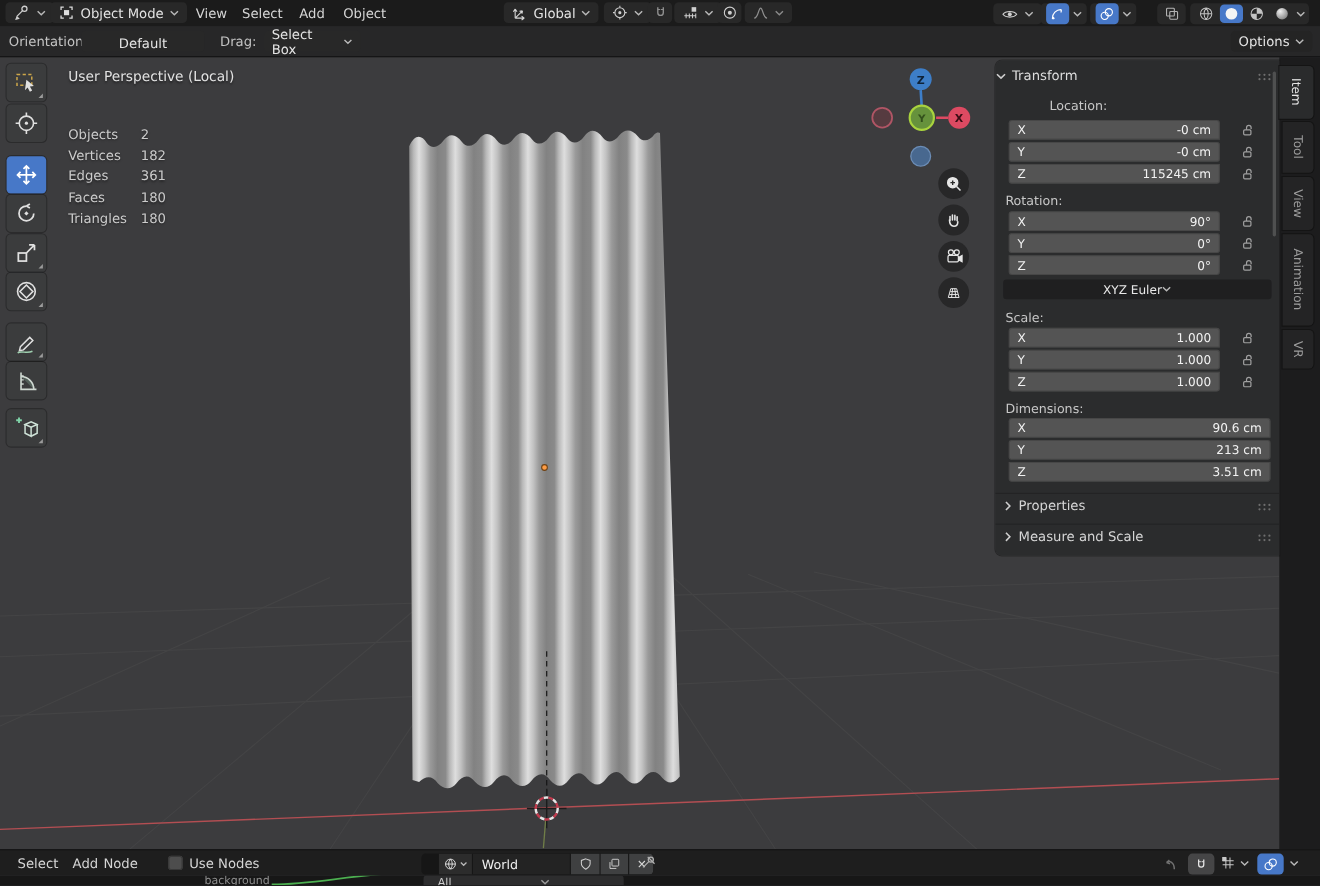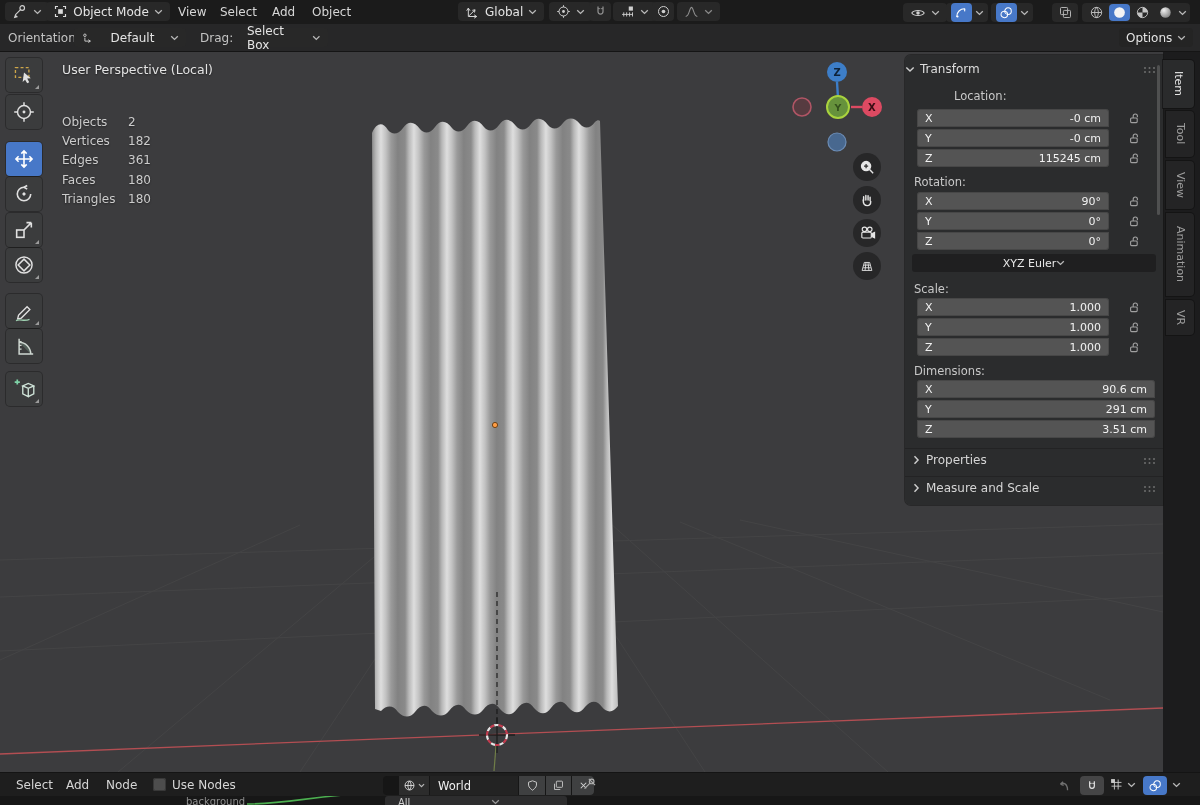--- a/index.html
+++ b/index.html
@@ -289,21 +289,21 @@
           </svg>
       </span>
       <svg width="9" height="6" viewBox="0 0 9 6">
           <path d="M1.2 1.2 L4.5 4.4 L7.8 1.2" stroke="#b9b9b9" stroke-width="1.3" fill="none"></path>
         </svg>
     </div>
   </div>
 
   <div id="toolsettings">
     <span class="lbl" style="left:8px;">Orientation:</span>
-    <div class="dd" style="left:74px;top:4px;width:112px;justify-content:space-between;">
+    <div class="dd" style="left:74px;top:4px;width:112px;justify-content:space-between;flex-direction:column;">
       <svg width="14" height="14" viewBox="0 0 18 18">
           <g stroke="#cfcfcf" stroke-width="1.2" fill="none">
             <circle cx="5" cy="5.5" r="1.6"></circle>
             <path d="M5 8.5 V13 h7 M12 13 l-2.6 -1.8 M12 13 l-2.6 1.8"></path>
           </g>
         </svg>
       <span>Default</span>
       <svg width="9" height="6" viewBox="0 0 9 6">
           <path d="M1.2 1.2 L4.5 4.4 L7.8 1.2" stroke="#b9b9b9" stroke-width="1.3" fill="none"></path>
         </svg>
@@ -609,21 +609,21 @@
         </svg>
       </span>
 
     <span class="p-label" style="top:309px;">Dimensions:</span>
     <div class="vrow wide" style="top:325px;border-radius:3px 3px 0 0;">
         <span>X</span>
         <span>90.6 cm</span>
       </div>
     <div class="vrow wide" style="top:345px;">
         <span>Y</span>
-        <span>291 cm</span>
+        <span>213 cm</span>
       </div>
     <div class="vrow wide" style="top:365px;border-radius:0 0 3px 3px;">
         <span>Z</span>
         <span>3.51 cm</span>
       </div>
 
     <div class="sep" style="top:393px;"></div>
     <div class="collapse-h" style="top:398px;">
       <svg width="7" height="10" viewBox="0 0 6 9">
           <path d="M1.2 1.2 L4.4 4.5 L1.2 7.8" stroke="#cfcfcf" stroke-width="1.3" fill="none"></path>
@@ -679,21 +679,21 @@
       <span>VR</span>
     </div>
 
   <div id="shaderbar">
     <div class="mi" style="left:10px;">
         <span>Select</span>
       </div>
     <div class="mi" style="left:60px;">
         <span>Add</span>
       </div>
-    <div class="mi" style="left:100px;text-align:right;">
+    <div class="mi" style="left:88px;text-align:right;">
         <span>Node</span>
       </div>
     <span class="chkbox" style="left:153px;top:5px;"></span>
     <span style="position:absolute;left:172px;top:0;height:24px;display:flex;align-items:center;font-size:12px;color:#d6d6d6;">Use Nodes</span>
 
     <div class="idblock" style="left:383px;top:3px;">
       <span class="idseg" style="width:30px;background:#2c2c2c;gap:2px;">
         <svg width="13" height="13" viewBox="0 0 18 18">
             <g stroke="#e0e0e0" stroke-width="1.2" fill="none">
               <circle cx="9" cy="9" r="6.2"></circle>

